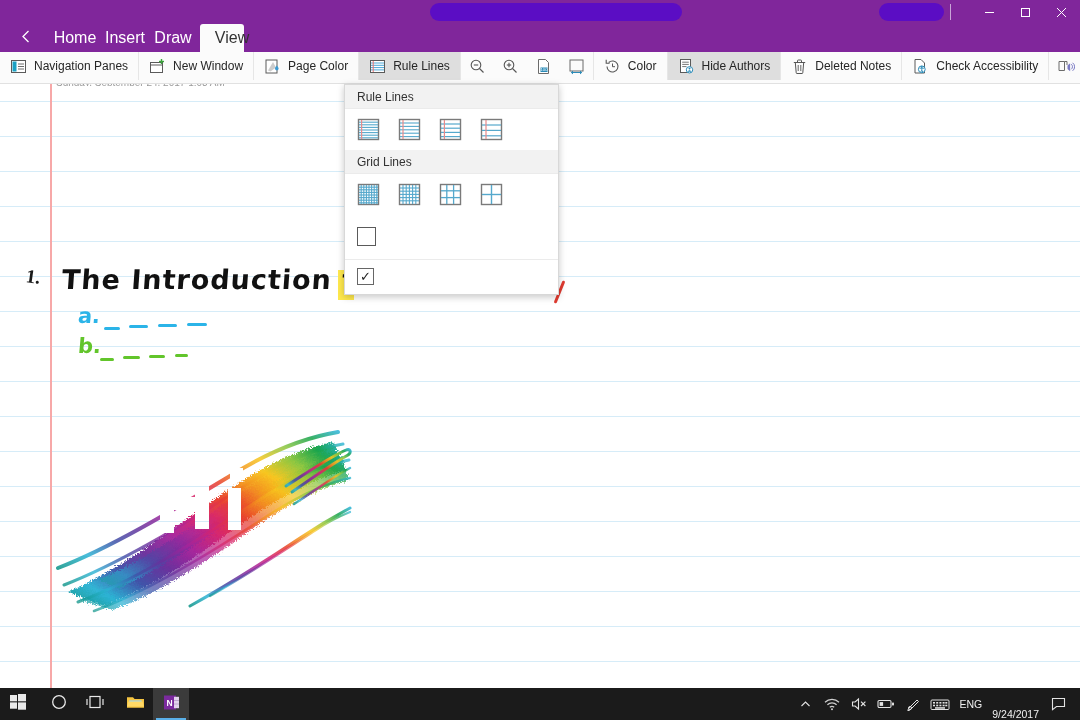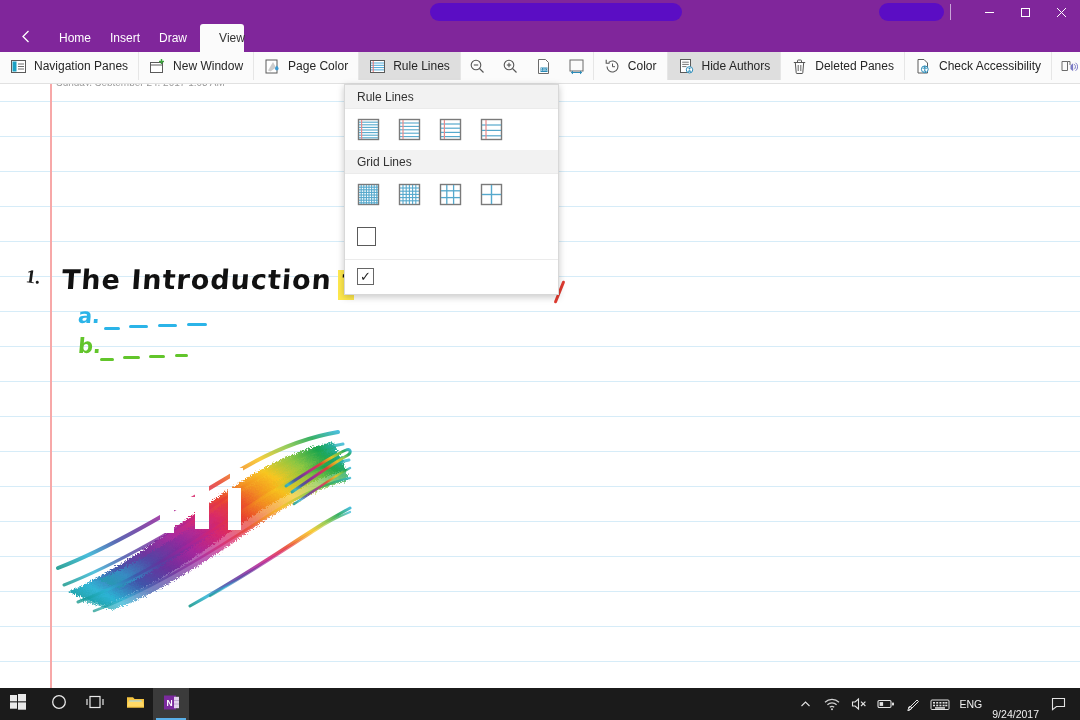--- a/index.html
+++ b/index.html
@@ -41,21 +41,21 @@
   .tabbar {
     position: absolute; top: 24px; left: 0; width: 1080px; height: 28px;
     background: #80269b;
   }
   .back-arrow {
     position: absolute; left: 12px; top: 0; width: 28px; height: 28px;
     display: flex; align-items: center; justify-content: center; color: #fff;
   }
   .tab {
     position: absolute; top: 0; height: 28px; color: #ffffff;
-    font-size: 12px; display: flex; align-items: center;
+    font-size: 16px; display: flex; align-items: center;
     justify-content: center; padding: 0 12px; white-space: nowrap;
   }
   .tab.active {
     background: #fbfbfb; color: #333333; border-radius: 3px 3px 0 0;
   }
   .tab-home   { left: 50px;  width: 50px; }
   .tab-insert { left: 100px; width: 50px; }
   .tab-draw   { left: 150px; width: 46px; }
   .tab-view   { left: 200px; width: 40px; padding-left: 32px; }
 
@@ -447,21 +447,21 @@
     <div class="cmd">
       <span class="cmd-ico">
         <svg width="17" height="17" viewBox="0 0 17 17">
             <path d="M4.3 4.5h8.4l-.9 10.2a.8.8 0 0 1-.8.8H6a.8.8 0 0 1-.8-.8z" fill="none" stroke="#555" stroke-width="1"></path>
             <line x1="2.8" y1="4.5" x2="14.2" y2="4.5" stroke="#555" stroke-width="1"></line>
             <path d="M6.5 4.3V2.8a.8.8 0 0 1 .8-.8h2.4a.8.8 0 0 1 .8.8v1.5" fill="none" stroke="#555" stroke-width="1"></path>
             <line x1="7.2" y1="7" x2="7.2" y2="13" stroke="#555" stroke-width=".9"></line>
             <line x1="9.8" y1="7" x2="9.8" y2="13" stroke="#555" stroke-width=".9"></line>
           </svg>
       </span>
-      <span>Deleted Panes</span>
+      <span>Deleted Notes</span>
     </div>
 
     <div class="cmd">
       <span class="cmd-ico">
         <svg width="17" height="17" viewBox="0 0 17 17">
             <path d="M3 1.5h6l3.5 3.5v10H3z" fill="#fff" stroke="#5a5a5a" stroke-width="1"></path>
             <circle cx="9.8" cy="11.3" r="3.4" fill="#fff" stroke="#2a8bb8" stroke-width="1"></circle>
             <circle cx="9.8" cy="9" r=".9" fill="#2a8bb8"></circle>
             <path d="M7.6 10.2h4.4M9.8 10.2v2M9.8 12.2l-1.1 2M9.8 12.2l1.1 2" stroke="#2a8bb8" stroke-width=".9" fill="none"></path>
           </svg>

